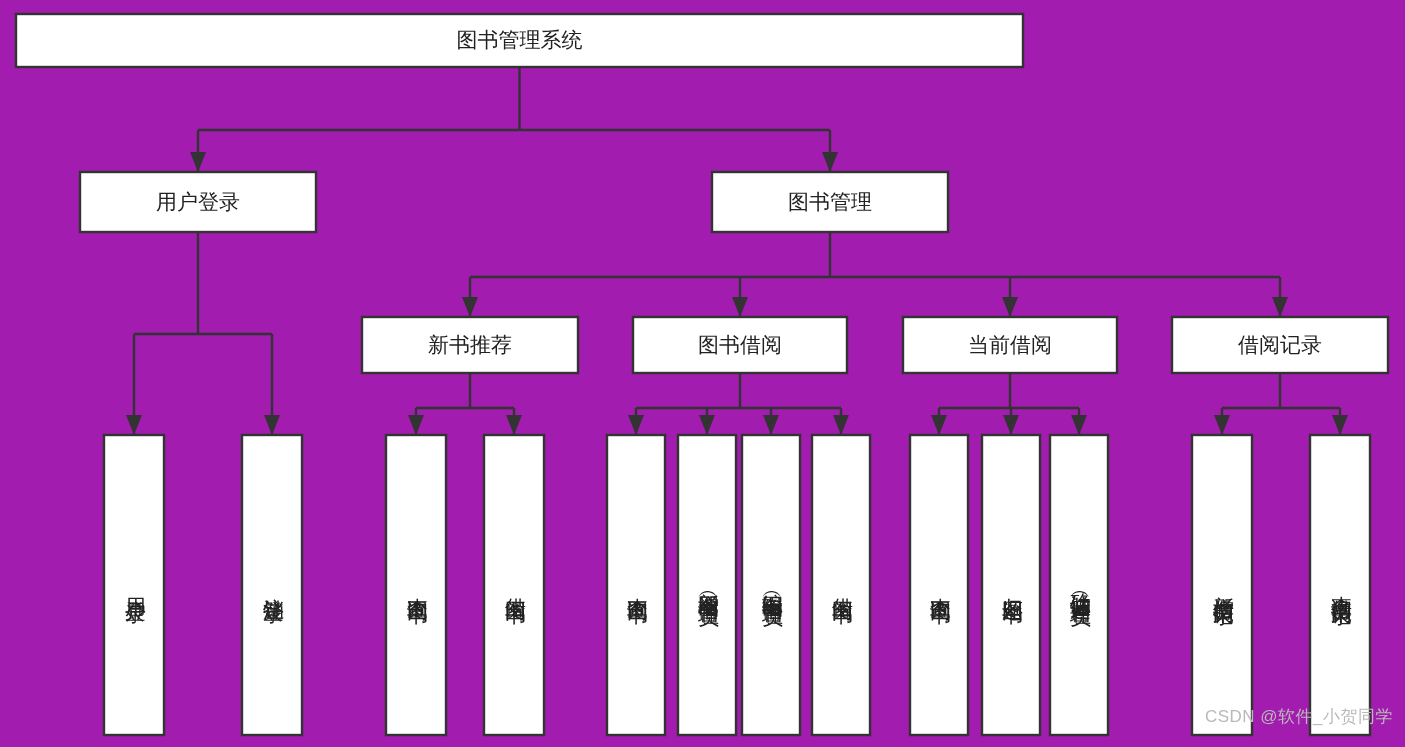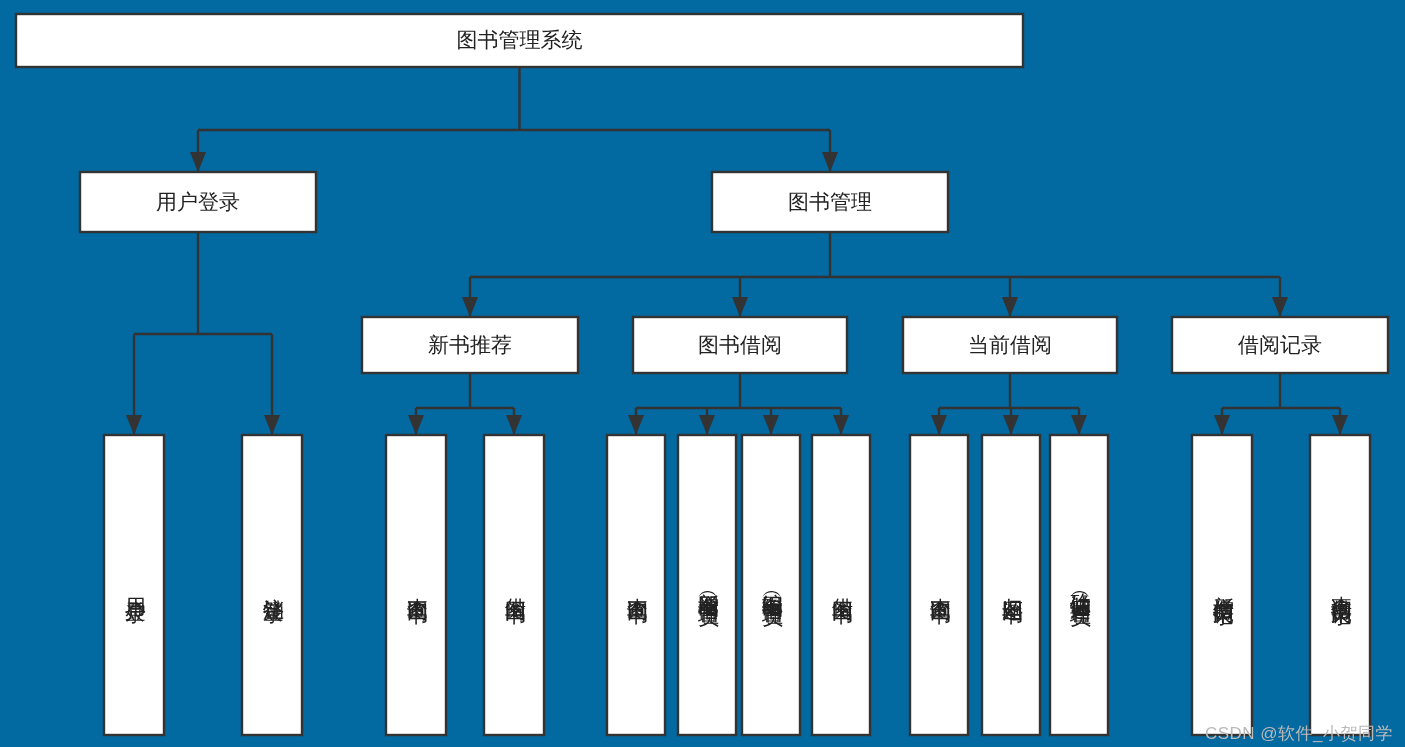--- a/index.html
+++ b/index.html
@@ -1,41 +1,41 @@
 <!DOCTYPE html>
 <html><head>
 <meta charset="utf-8">
 <style>
   html,body{margin:0;padding:0;background:#ffffff;}
   body{
     width:1405px;height:747px;
     font-family:"Liberation Sans","DejaVu Sans",sans-serif;
     overflow:hidden;
   }
-  #diagram-root{position:relative;width:1405px;height:747px;background:#0369a1;}
+  #diagram-root{position:relative;width:1405px;height:747px;background:#a21caf;}
   svg#tree{position:absolute;left:0;top:0;width:1405px;height:747px;}
   .node-box{fill:#ffffff;stroke:#333333;stroke-width:2.4;}
   .node-label{
     fill:#222222;
     font-family:"Liberation Sans","DejaVu Sans",sans-serif;
     text-anchor:middle;
     dominant-baseline:middle;
   }
   .node-label-h{font-size:21px;}
   .node-label-v{
     font-size:21px;
     writing-mode:vertical-rl;
     text-orientation:upright;
     letter-spacing:2px;
   }
   .edge{stroke:#333333;stroke-width:2.4;fill:none;}
   .arrow-head{fill:#333333;stroke:none;}
   .watermark{
     position:absolute;
-    right:12px;bottom:2px;
+    right:12px;bottom:19px;
     font-family:"Liberation Sans","DejaVu Sans",sans-serif;
     font-size:17px;
     color:#b9b9b9;
     white-space:nowrap;
     letter-spacing:0.5px;
   }
 </style>
 </head>
 <body>
 

